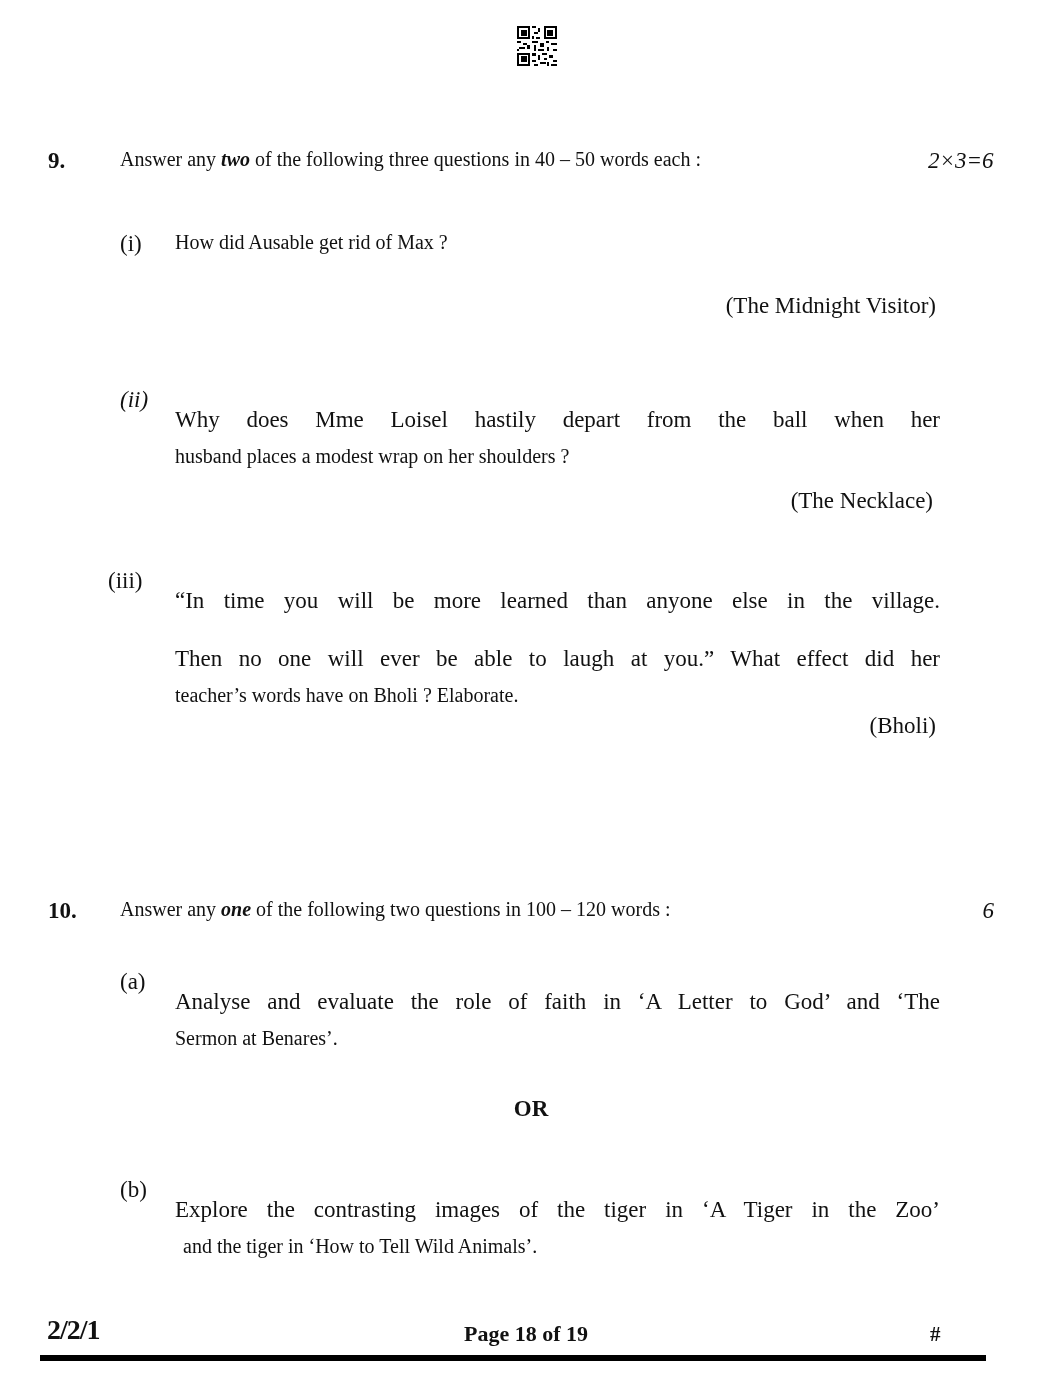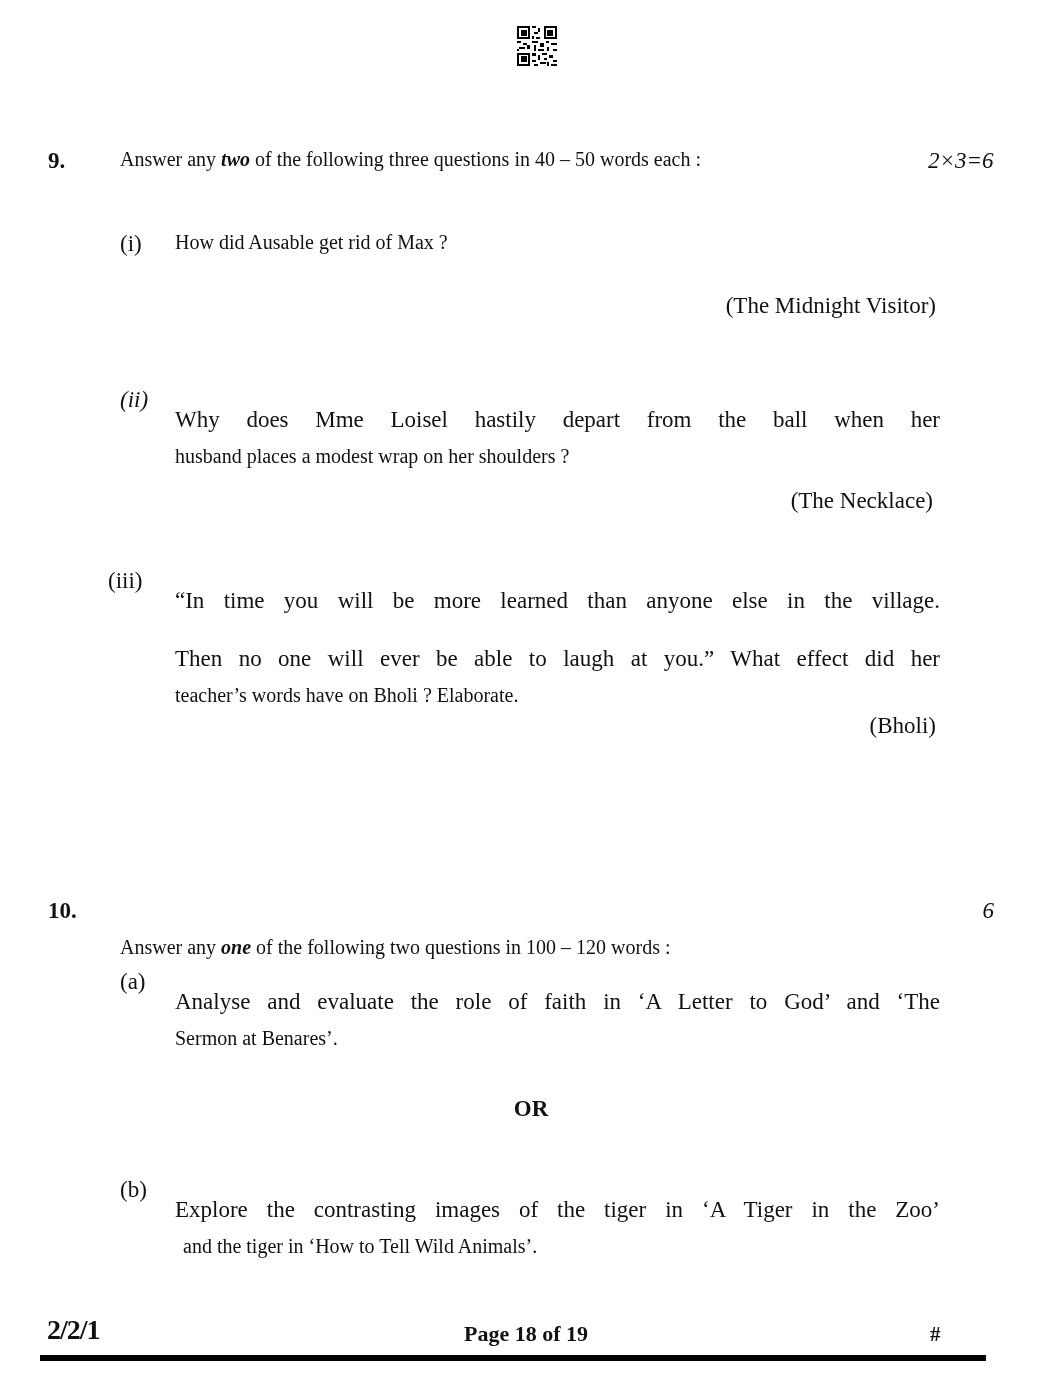--- a/index.html
+++ b/index.html
@@ -91,21 +91,21 @@
 <div class="abs txt" style="left:175px; top:445px;">husband places a modest wrap on her shoulders ?</div>
 <div class="abs src" style="left:600px; top:488px; width:333px; text-align:right;">(The Necklace)</div>
 
 <div class="abs label" style="left:108px; top:568px;">(iii)</div>
 <div class="abs just" style="left:175px; top:568px;">“In time you will be more learned than anyone else in the village.</div>
 <div class="abs just" style="left:175px; top:626px;">Then no one will ever be able to laugh at you.” What effect did her</div>
 <div class="abs txt" style="left:175px; top:684px;">teacher’s words have on Bholi ? Elaborate.</div>
 <div class="abs src" style="left:700px; top:713px; width:236px; text-align:right;">(Bholi)</div>
 
 <div class="abs qnum" style="left:48px; top:898px;">10.</div>
-<div class="abs txt" style="left:120px; top:898px;margin-top:38px;">
+<div class="abs txt" style="left:120px; top:898px;">
   <span>Answer any </span><span class="bi">one</span><span> of the following two questions in 100 – 120 words :</span>
 </div>
 <div class="abs marks" style="left:960px; top:898px; width:34px; text-align:right;">6</div>
 
 <div class="abs label" style="left:120px; top:969px;">(a)</div>
 <div class="abs just" style="left:175px; top:969px;">Analyse and evaluate the role of faith in ‘A Letter to God’ and ‘The</div>
 <div class="abs txt" style="left:175px; top:1027px;">Sermon at Benares’.</div>
 
 <div class="abs or" style="left:0; width:1062px; top:1096px; text-align:center;">OR</div>
 

